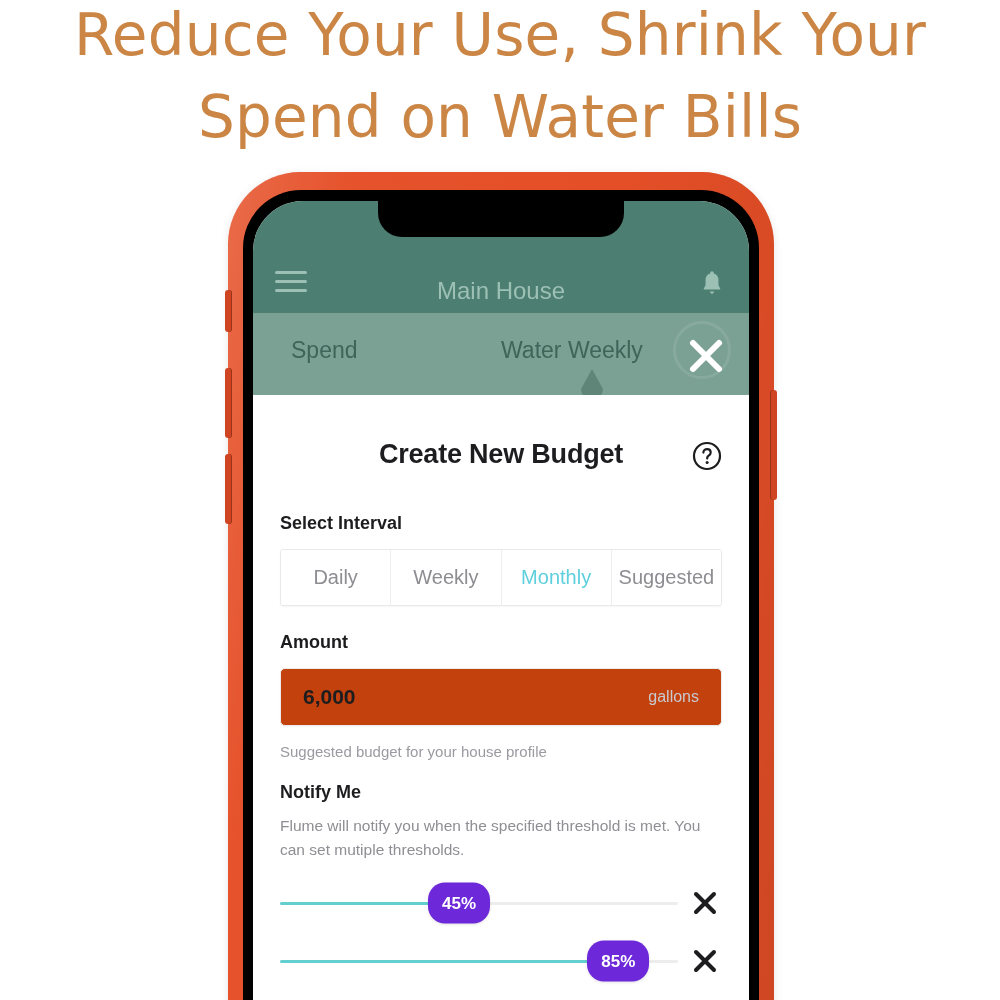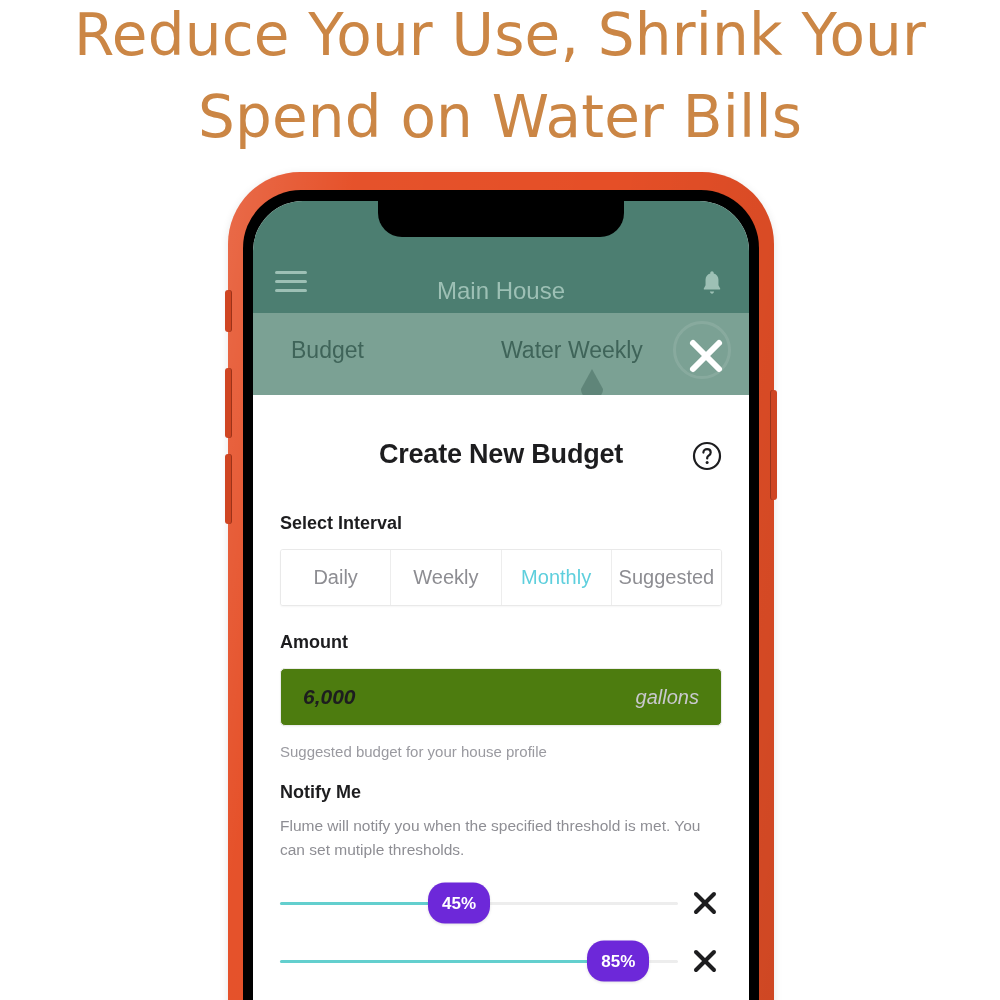--- a/index.html
+++ b/index.html
@@ -245,31 +245,30 @@
 
   
   .amount-input {
     display: flex;
     align-items: center;
     justify-content: space-between;
     border: 1px solid #ececec;
     border-radius: 5px;
     padding: 0 22px;
     height: 56px;
-    background: #4d7c0f;
+    background: #c2410c;
     box-shadow: 0 1px 2px rgba(0,0,0,0.04);
-    font-style: italic;
   }
   .amount-value {
     font-size: 21px;
     font-weight: 700;
     color: #1d1d1f;
   }
   .amount-unit {
-    font-size: 20px;
+    font-size: 16px;
     color: #c9c9ce;
   }
   .helper-text {
     font-size: 15px;
     color: #9a9aa0;
     margin-top: 17px;
   }
 
   .notify-desc {
     font-size: 15.5px;
@@ -365,21 +364,21 @@
 
         <div class="bell-icon">
           <svg viewBox="0 0 24 26" width="26" height="28" aria-hidden="true">
             <path d="M12 2c-.9 0-1.6.7-1.6 1.6v.6C7.8 4.9 6 7.2 6 10v5.2L4.4 18c-.3.5.1 1.1.7 1.1h13.8c.6 0 1-.6.7-1.1L18 15.2V10c0-2.8-1.8-5.1-4.4-5.8v-.6C13.6 2.7 12.9 2 12 2z" fill="#9dc0b5"></path>
             <path d="M10 21c.2 1.1 1 1.9 2 1.9s1.8-.8 2-1.9h-4z" fill="#9dc0b5"></path>
           </svg>
         </div>
       </div>
 
       <div class="app-tabs">
-        <div class="app-tab today">Budget</div>
+        <div class="app-tab today">Spend</div>
         <div class="app-tab status">Water Weekly</div>
 
         <div class="faded-drop">
           <svg viewBox="0 0 26 34" width="26" height="34" aria-hidden="true">
             <path d="M13 0 L24 20 A11 11 0 0 1 2 20 Z" fill="#3f6459"></path>
           </svg>
         </div>
 
         <div class="ghost-circle"></div>
 

